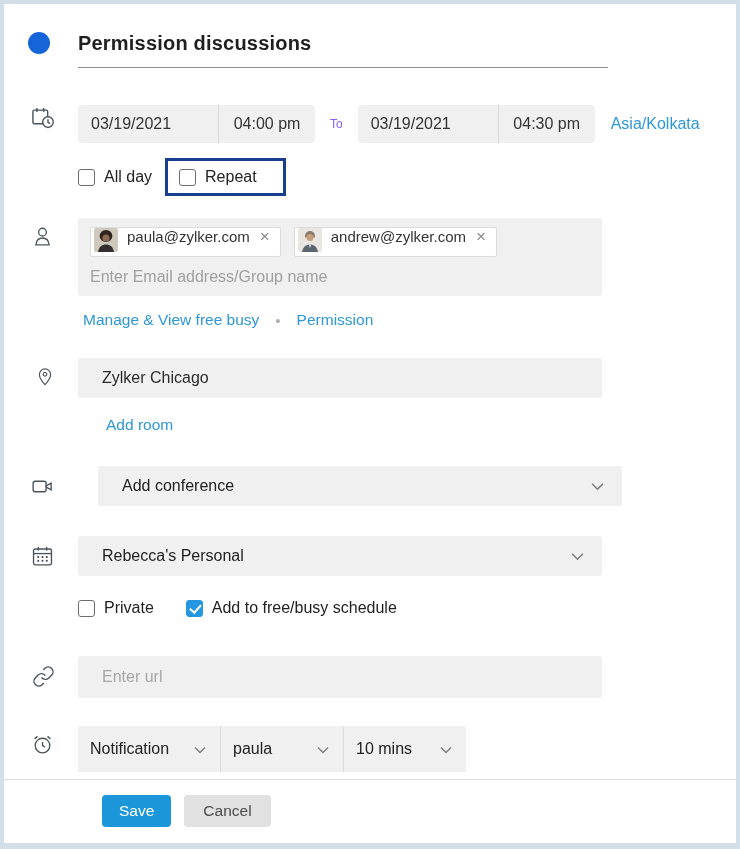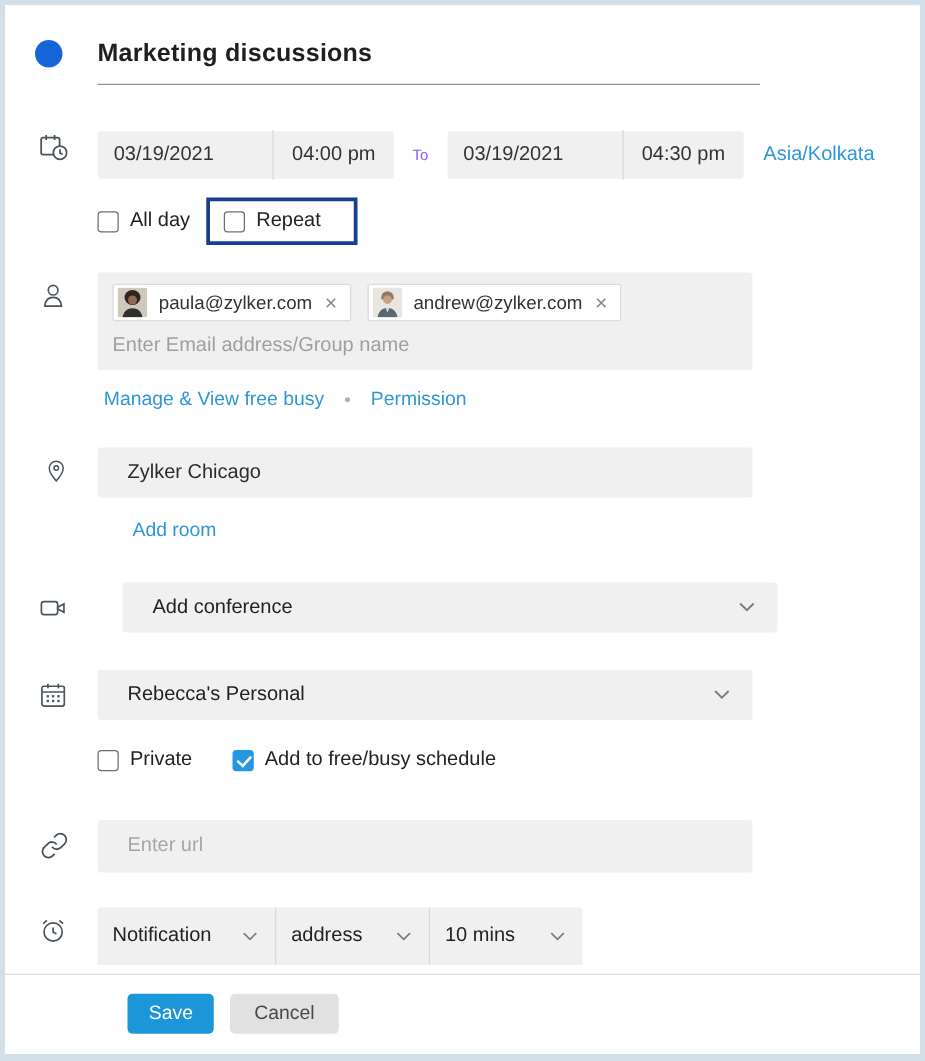--- a/index.html
+++ b/index.html
@@ -54,21 +54,21 @@
     border:solid #fff; border-width:0 2px 2px 0; transform:rotate(42deg);
   }
   .focus-box { display:inline-flex; border:3px solid #183f8f; padding:7px 26px 7px 11px; margin-left:13px; }
 
   
   .attendee-box {
     width:524px; background:#f0f0f0; border-radius:3px; padding:9px 12px 10px 12px;
   }
   .chip-row { display:flex; gap:13px; flex-wrap:wrap; }
   .chip {
-    display:flex; align-items:center; background:#fff; border:1px solid #dcdcdc;
+    display:flex; background:#fff; border:1px solid #dcdcdc;
     border-radius:2px; height:30px; padding:0 9px 0 3px; gap:9px;
   }
   .chip .avatar { width:24px; height:24px; border-radius:2px; overflow:hidden; flex:0 0 auto; }
   .chip .email { font-size:15px; color:#333; }
   .chip .remove { font-size:17px; color:#8a8a8a; cursor:pointer; line-height:1; padding:0 1px; }
   .attendee-input {
     margin-top:11px; width:100%; border:none; background:transparent; outline:none;
     font-family:"Liberation Sans", sans-serif; font-size:16px; color:#333;
   }
   .attendee-input::placeholder { color:#9f9f9f; }
@@ -127,21 +127,21 @@
   .mt-url { margin-top:39px; }
   .mt-notif { margin-top:28px; }
 </style>
 </head>
 <body>
 
 <div class="dialog">
 
   <div class="header">
     <span class="color-dot"></span>
-    <span class="title">Marketing discussions</span>
+    <span class="title">Permission discussions</span>
   </div>
   <hr class="title-rule">
 
   <div class="row mt-date">
     <div class="gutter">
       <svg width="26" height="26" viewBox="0 0 24 24" fill="none" stroke="#4a545c" stroke-width="1.3">
         <rect x="2.7" y="4.7" width="13.6" height="12.6" rx="1.4"></rect>
         <line x1="6.4" y1="2.8" x2="6.4" y2="6.4"></line>
         <line x1="12.6" y1="2.8" x2="12.6" y2="6.4"></line>
         <circle cx="16.6" cy="15.8" r="4.9" fill="#fff"></circle>
@@ -307,21 +307,21 @@
     <div class="notif-bar">
       <div class="notif-seg">
         <span class="nlabel">Notification</span>
         <span class="chev">
           <svg width="12" height="8" viewBox="0 0 12 8" fill="none" stroke="#7c7c7c" stroke-width="1.4">
               <path d="M1 1.5l5 5 5-5"></path>
             </svg>
         </span>
       </div>
       <div class="notif-seg">
-        <span class="nlabel">address</span>
+        <span class="nlabel">paula</span>
         <span class="chev">
           <svg width="12" height="8" viewBox="0 0 12 8" fill="none" stroke="#7c7c7c" stroke-width="1.4">
               <path d="M1 1.5l5 5 5-5"></path>
             </svg>
         </span>
       </div>
       <div class="notif-seg">
         <span class="nlabel">10 mins</span>
         <span class="chev">
           <svg width="12" height="8" viewBox="0 0 12 8" fill="none" stroke="#7c7c7c" stroke-width="1.4">

